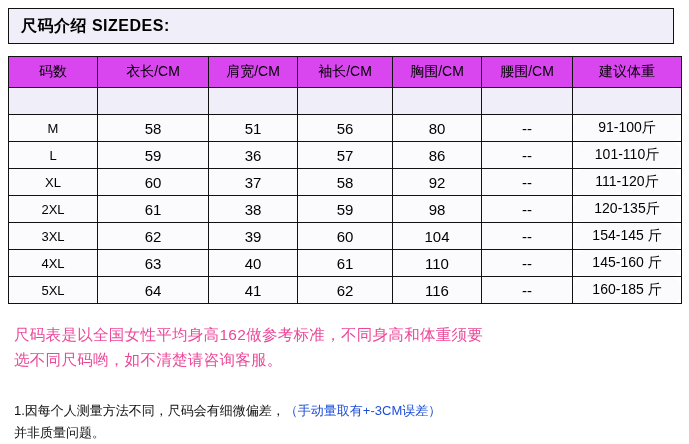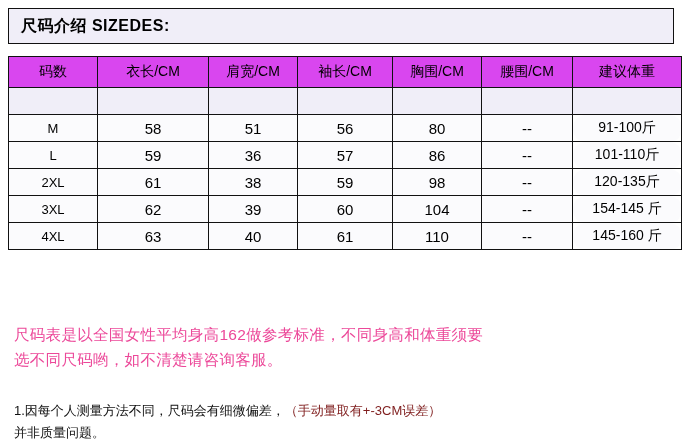--- a/index.html
+++ b/index.html
@@ -96,21 +96,21 @@
   .note-black {
     position: absolute;
     left: 14px;
     top: 400px;
     width: 660px;
     color: #111;
     font-size: 13px;
     line-height: 22px;
   }
   .note-black .red-inline {
-    color: #7f1d1d;
+    color: #1d4ed8;
   }
 </style>
 </head>
 <body>
 
 <div class="page">
 
   <div class="title-bar">
     <span class="title-text">尺码介绍 SIZEDES:</span>
   </div>
@@ -149,20 +149,29 @@
       <tr>
         <td class="code">L</td>
         <td>59</td>
         <td>36</td>
         <td>57</td>
         <td>86</td>
         <td>--</td>
         <td class="weight">101-110斤</td>
       </tr>
       <tr>
+        <td class="code">XL</td>
+        <td>60</td>
+        <td>37</td>
+        <td>58</td>
+        <td>92</td>
+        <td>--</td>
+        <td class="weight">111-120斤</td>
+      </tr>
+      <tr>
         <td class="code">2XL</td>
         <td>61</td>
         <td>38</td>
         <td>59</td>
         <td>98</td>
         <td>--</td>
         <td class="weight">120-135斤</td>
       </tr>
       <tr>
         <td class="code">3XL</td>
@@ -174,20 +183,29 @@
         <td class="weight">154-145 斤</td>
       </tr>
       <tr>
         <td class="code">4XL</td>
         <td>63</td>
         <td>40</td>
         <td>61</td>
         <td>110</td>
         <td>--</td>
         <td class="weight">145-160 斤</td>
+      </tr>
+      <tr>
+        <td class="code">5XL</td>
+        <td>64</td>
+        <td>41</td>
+        <td>62</td>
+        <td>116</td>
+        <td>--</td>
+        <td class="weight">160-185 斤</td>
       </tr>
     </tbody>
   </table>
 
   <div class="note-red">
     <div>尺码表是以全国女性平均身高162做参考标准，不同身高和体重须要</div>
     <div>选不同尺码哟，如不清楚请咨询客服。</div>
   </div>
 
   <div class="note-black">

